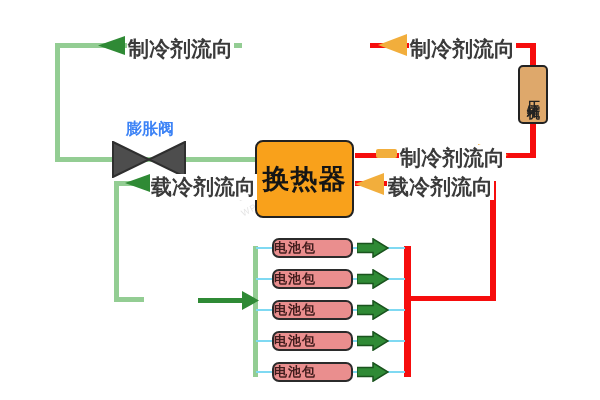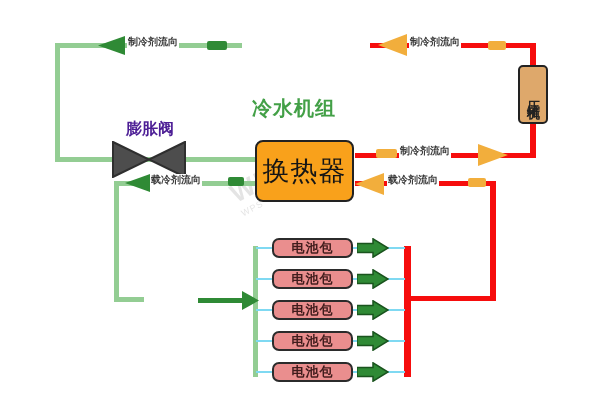--- a/index.html
+++ b/index.html
@@ -14,43 +14,43 @@
   .cyan{background:#7FD9F2;height:2px;}
   
   .dash{position:absolute;z-index:3;border-radius:2px;}
   .dash.g{background:#2F8A35;}
   .dash.a{background:#F2AE3C;}
   
   .arr{position:absolute;z-index:4;}
   
   .flbl{
     position:absolute;z-index:4;background:#ffffff;color:#3a3a3a;
-    font-size:10px;font-weight:600;line-height:1.25;white-space:nowrap;padding:0 1px;
+    font-size:21px;font-weight:600;line-height:1.25;white-space:nowrap;padding:0 1px;
   }
   
   .node{
     position:absolute;z-index:2;display:flex;align-items:center;justify-content:center;
     box-sizing:border-box;border:2px solid #222;border-radius:8px;
   }
   .condenser{left:240px;top:22px;width:132px;height:45px;background:#2196F3;color:#fff;font-size:30px;font-weight:bold;letter-spacing:1px;}
-  .hx{left:255px;top:140px;width:99px;height:62px;background:#F9A11B;color:#151515;font-size:27px;font-weight:normal;letter-spacing:1px;}
+  .hx{left:255px;top:140px;width:99px;height:78px;background:#F9A11B;color:#151515;font-size:27px;font-weight:bold;letter-spacing:1px;}
   .compressor{
     left:518px;top:65px;width:30px;height:59px;background:#DEA86B;color:#222;
     border-radius:5px;border-width:2px;font-size:13px;font-weight:600;
     writing-mode:vertical-rl;text-orientation:upright;letter-spacing:3px;
   }
   .pump{left:132px;top:278px;width:68px;height:44px;background:#A8A8A8;border-radius:50%;color:#fff;font-size:14px;font-weight:600;letter-spacing:1px;}
   .battery{
     position:absolute;left:272px;width:81px;height:20px;z-index:2;
-    display:flex;align-items:center;justify-content:center;box-sizing:border-box;
+    display:flex;align-items:center;box-sizing:border-box;
     background:#EA8E8E;border:2px solid #2b2b2b;border-radius:7px;
     color:#401c1c;font-size:13px;font-weight:bold;letter-spacing:1px;
   }
   .valve-wrap{position:absolute;left:112px;top:141px;width:74px;height:37px;z-index:2;}
-  .valve-lbl{position:absolute;left:110px;top:119px;width:80px;text-align:center;z-index:2;color:#4c1d95;font-size:16px;font-weight:600;}
+  .valve-lbl{position:absolute;left:110px;top:119px;width:80px;text-align:center;z-index:2;color:#3b82f6;font-size:16px;font-weight:600;}
   .chiller-lbl{position:absolute;left:252px;top:95px;z-index:2;color:#43A047;font-size:20px;font-weight:bold;letter-spacing:1px;}
   .watermark{
     position:absolute;left:225px;top:182px;z-index:0;color:rgba(130,130,130,0.22);
     transform:rotate(-28deg);transform-origin:left top;text-align:left;pointer-events:none;
   }
   .watermark .big{font-size:26px;font-weight:bold;letter-spacing:2px;}
   .watermark .small{font-size:9px;letter-spacing:1px;}
 </style>
 </head>
 <body>
@@ -101,21 +101,20 @@
   </div>
 
   <div class="valve-lbl">膨胀阀</div>
   <div class="valve-wrap">
     <svg width="74" height="37" viewBox="0 0 74 37">
       <polygon points="1,1 37,18.5 1,36" fill="#4d4d4d" stroke="#2f2f2f" stroke-width="2"></polygon>
       <polygon points="73,1 37,18.5 73,36" fill="#4d4d4d" stroke="#2f2f2f" stroke-width="2"></polygon>
     </svg>
   </div>
 
-  <div class="chiller-lbl">冷水机组</div>
 
 
   <div class="battery" style="top:238px;">
     <span>电池包</span>
   </div>
   <div class="battery" style="top:269px;">
     <span>电池包</span>
   </div>
   <div class="battery" style="top:300px;">
     <span>电池包</span>

